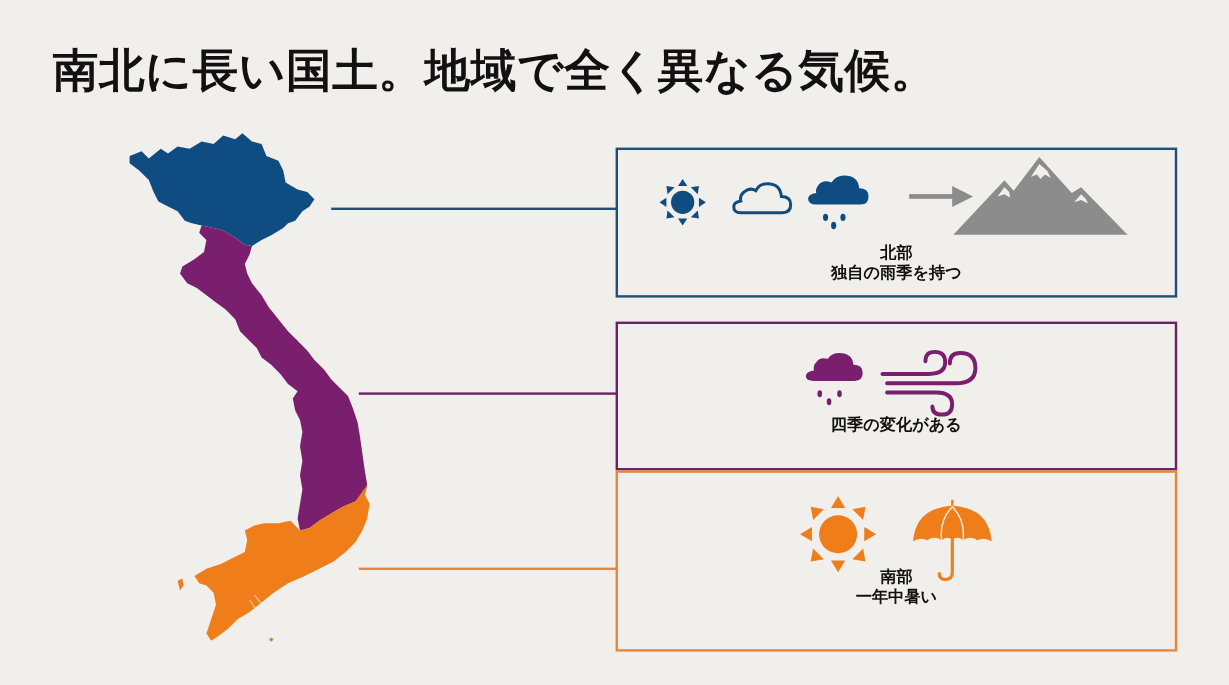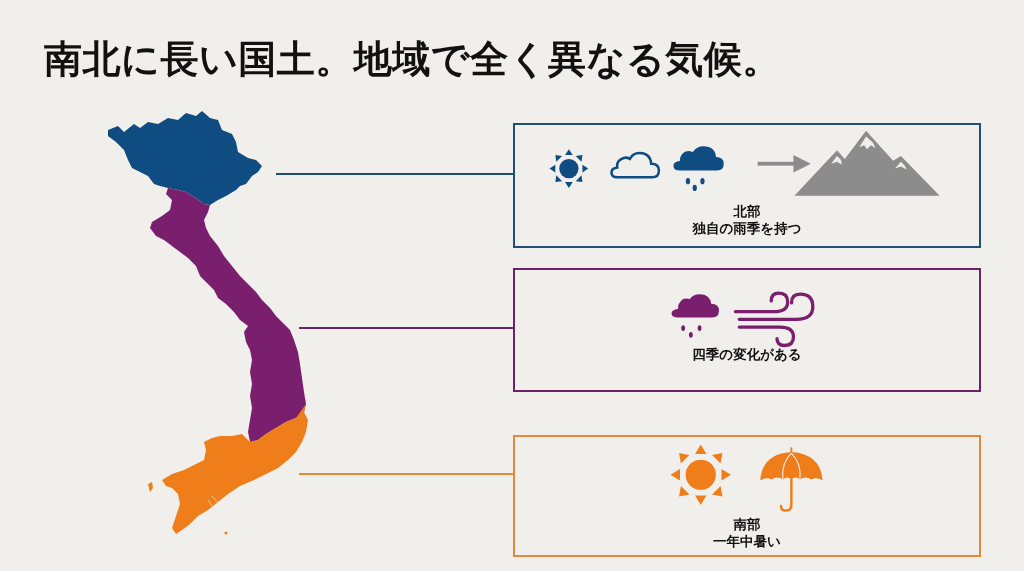--- a/index.html
+++ b/index.html
@@ -109,21 +109,21 @@
       <path d="M222,43 L262,43 Q276,43 276,33 Q276,24 267,24 Q259,24 259,32"></path>
       <path d="M226,51 L285,51 Q302,51 302,38 Q302,25 289,25 Q280,25 280,34"></path>
       <path d="M226,59 L268,59 Q282,59 282,69 Q282,78 273,78 Q265,78 265,71"></path>
     </g>
   </svg>
   <div class="label" style="top:76px;">
     <span>四季の変化がある</span>
   </div>
 </div>
 
-<div class="box" style="top:435px; height:122px; border-color:#e8863a;">
+<div class="box" style="top:392px; height:151px; border-color:#e8863a;">
   <svg class="icons" viewBox="0 0 468 125">
     <g fill="#ee7d1a" transform="translate(185,40)">
       <circle r="16"></circle>
       <polygon points="0,-32 -6,-22 6,-22"></polygon>
       <polygon points="0,32 -6,22 6,22"></polygon>
       <polygon points="-32,0 -22,-6 -22,6"></polygon>
       <polygon points="32,0 22,-6 22,6"></polygon>
       <polygon points="-23,-23 -21,-12 -12,-21"></polygon>
       <polygon points="23,-23 21,-12 12,-21"></polygon>
       <polygon points="-23,23 -21,12 -12,21"></polygon>

